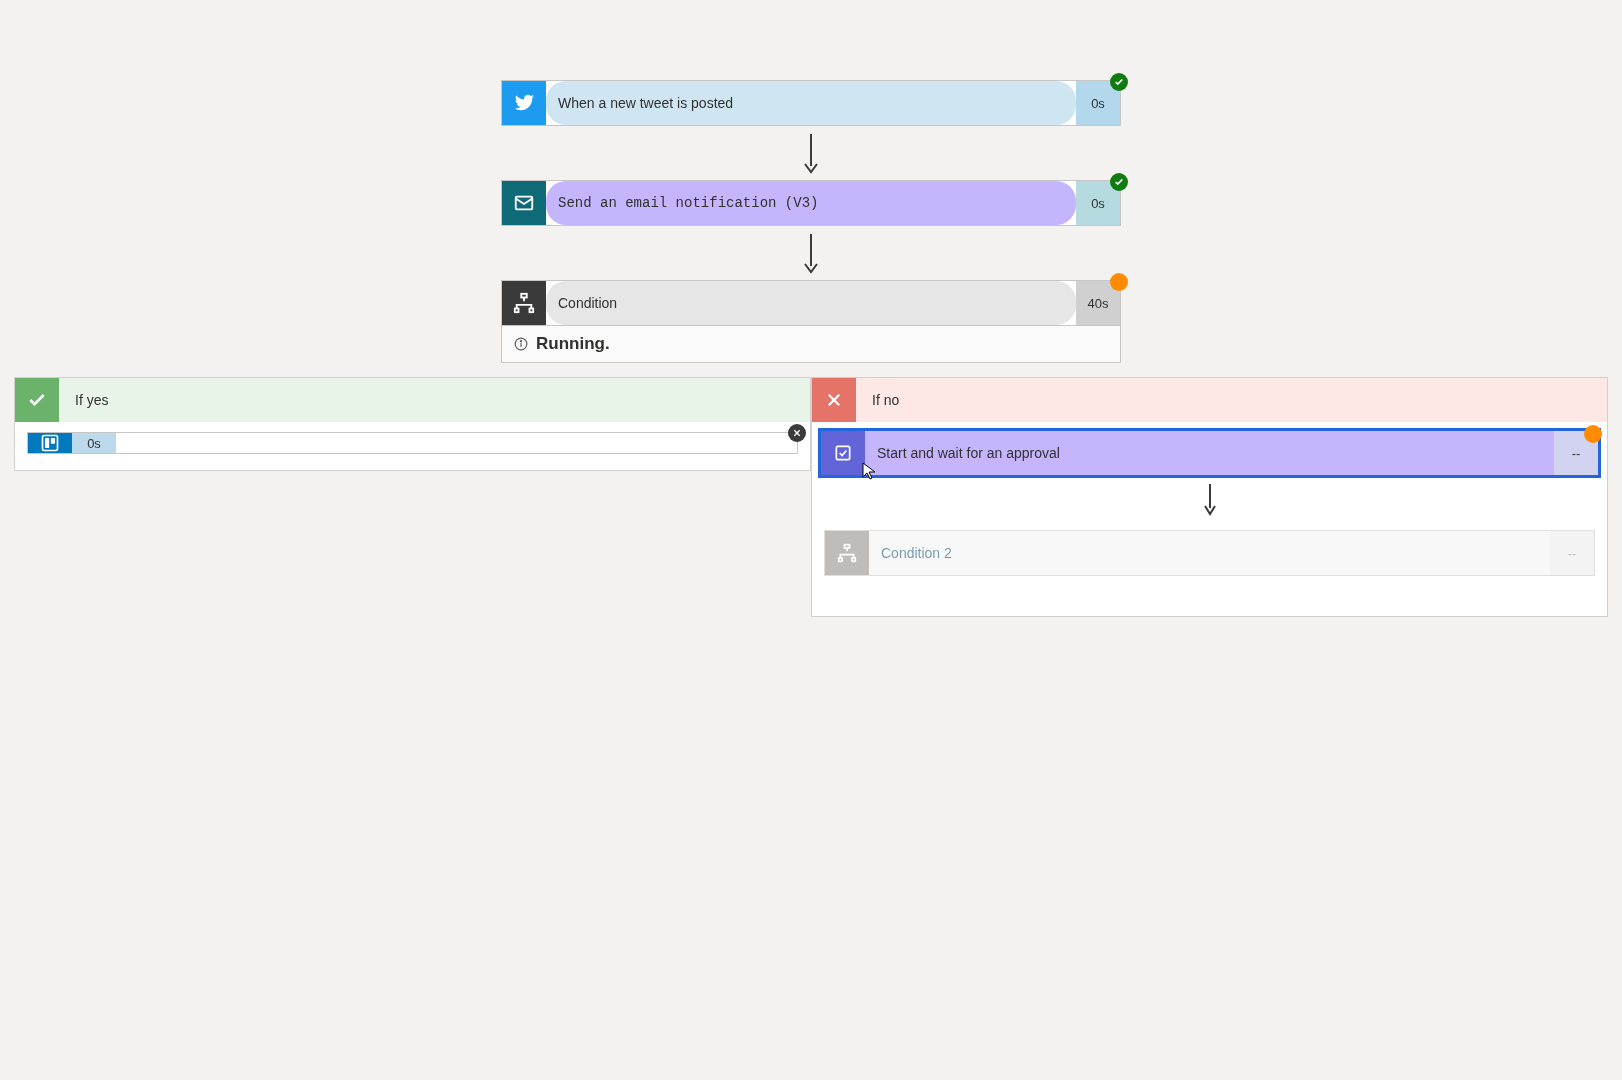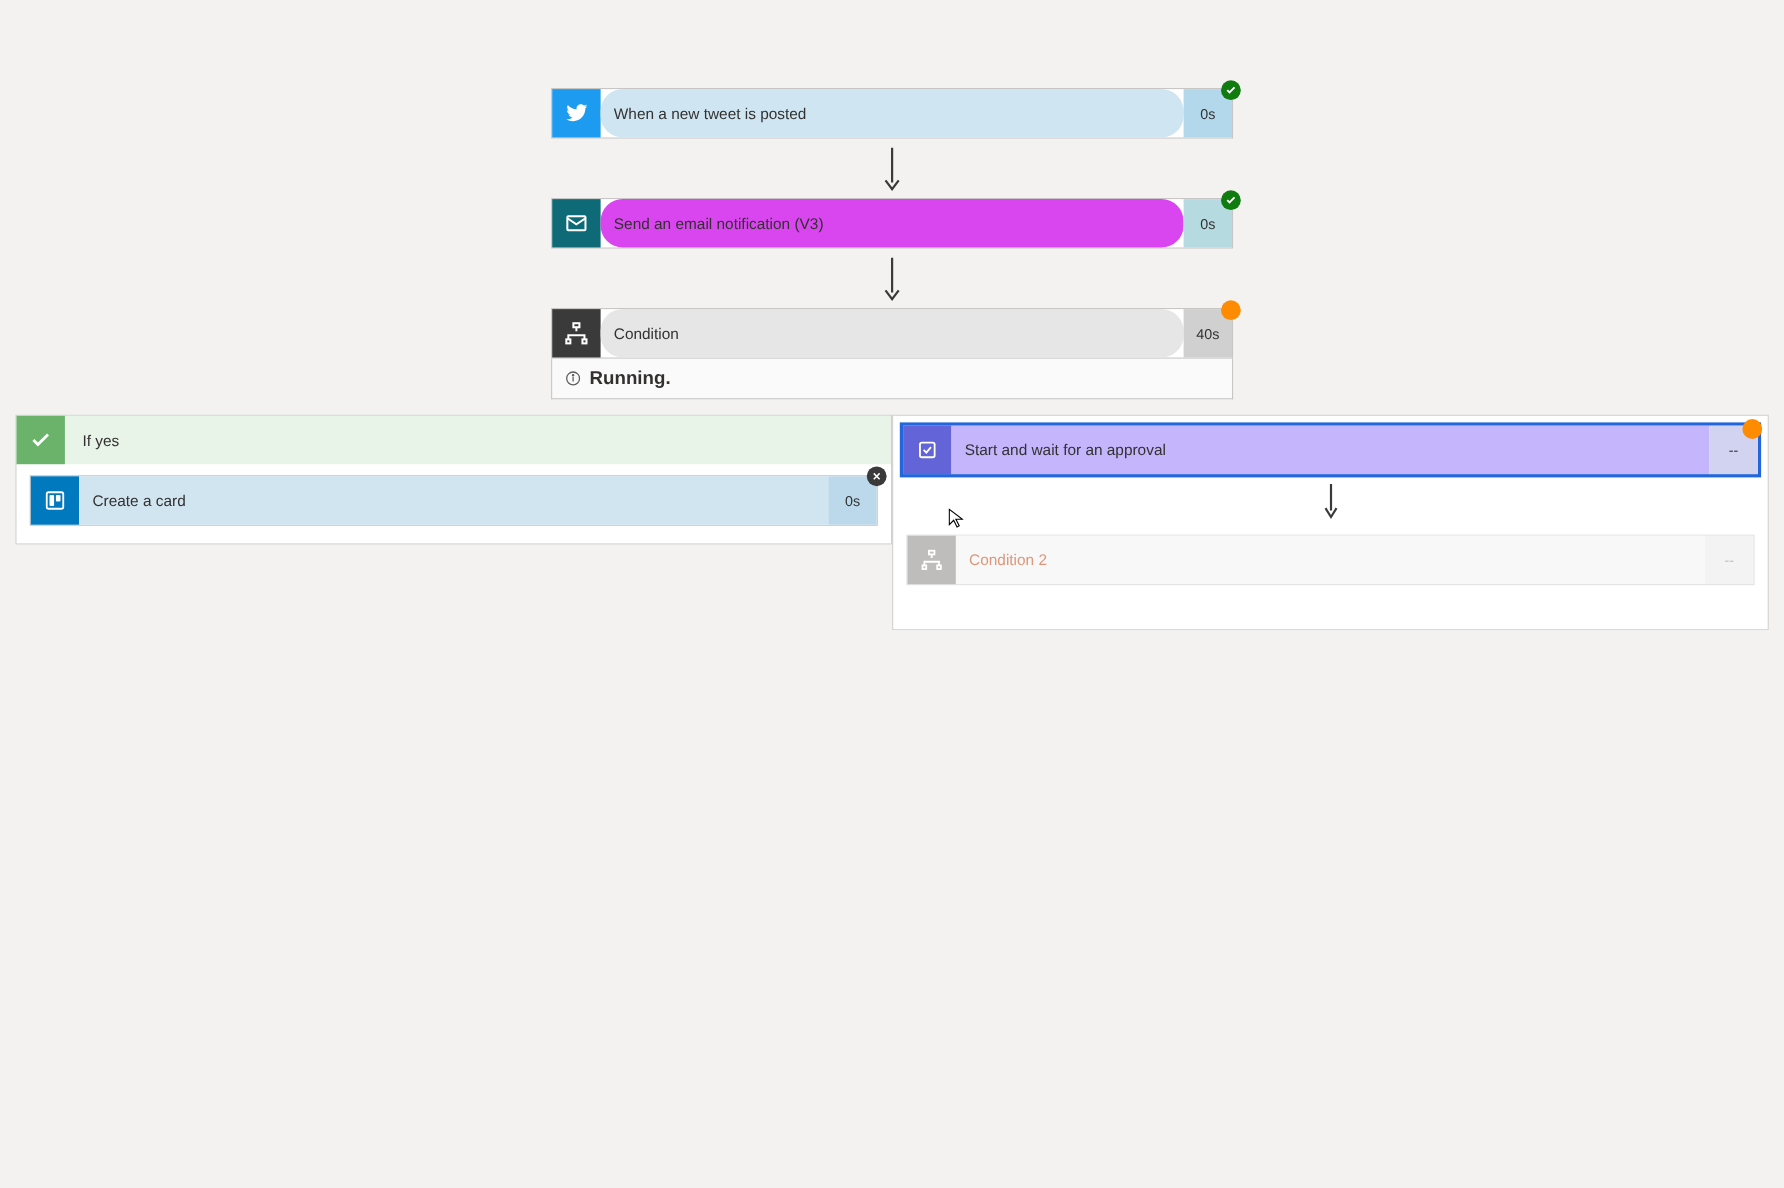--- a/index.html
+++ b/index.html
@@ -12,21 +12,21 @@
   .step { position: relative; display: flex; align-items: stretch; border: 1px solid #c8c6c4; background: #fff; margin-bottom: 0; }
   .step .icon-box { width: 44px; display: flex; align-items: center; justify-content: center; color: #fff; }
   .step .title { flex: 1; display: flex; align-items: center; padding: 0 12px; height: 44px; border-radius: 20px; }
   .step .duration { width: 44px; display: flex; align-items: center; justify-content: center; background: rgba(0,0,0,.04); font-size: 13px; }
 
   .twitter .icon-box { background: #1d9bf0; }
   .twitter .title { background: #cfe6f2; }
   .twitter .duration { background: #b3d8ec; }
 
   .mail .icon-box { background: #0f6a78; }
-  .mail .title { background: #d946ef; }
+  .mail .title { background: #c4b5fd; font-family: Liberation Mono, monospace; }
   .mail .duration { background: #b5dbe0; }
 
   .condition { }
   .condition .icon-box { background: #3a3a3a; }
   .condition .title { background: #e6e6e6; }
   .condition .duration { background: #d0d0d0; }
 
   .status-row { border: 1px solid #c8c6c4; border-top: none; background: #fafafa; padding: 8px 12px; display: flex; align-items: center; gap: 8px; font-size: 17px; }
   .status-row .label { font-weight: 600; }
 
@@ -57,21 +57,21 @@
   .trello .duration { background: #bcd9ec; }
   .circle-badge { position:absolute; top:-9px; right:-9px; width:18px; height:18px; border-radius:50%; background:#3a3a3a; color:#fff; display:flex; align-items:center; justify-content:center; font-size:11px; }
 
   .approval { border: 3px solid #2266dd; margin: 6px 6px 0 6px; }
   .approval .icon-box { background: #6264d7; }
   .approval .title { background: #c4b5fd; }
   .approval .duration { background: #d2d3f1; }
 
   .cond2 { opacity: .55; }
   .cond2 .icon-box { background: #8a8886; }
-  .cond2 .title { background: #f3f3f3; color:#c2410c; }
+  .cond2 .title { background: #f3f3f3; color:#0c4a6e; }
   .cond2 .duration { background: #eaeaea; color:#8a8886; }
 
   .inner-arrow { display:flex; justify-content:center; padding: 6px 0 4px; }
 
   .cursor { position:absolute; width:14px; height:18px; pointer-events:none; }
 
   svg { display:block; }
 </style>
 </head>
 <body>
@@ -165,31 +165,38 @@
       </div>
 
       <div class="inner-step trello">
         <div class="icon-box">
           <svg width="20" height="20" viewBox="0 0 24 24" fill="#fff">
               <rect x="3" y="3" width="18" height="18" rx="2" fill="none" stroke="#fff" stroke-width="2"></rect>
               <rect x="6" y="6" width="5" height="12" rx="1"></rect>
               <rect x="13" y="6" width="5" height="7" rx="1"></rect>
             </svg>
         </div>
-        <div class="title">Create a card</div>
         <div class="duration">0s</div>
         <div class="circle-badge">
           <svg width="8" height="8" viewBox="0 0 24 24" stroke="#fff" stroke-width="4">
               <path d="M4 4l16 16M20 4L4 20"></path>
             </svg>
         </div>
       </div>
     </div>
 
     <div class="branch no" style="padding-bottom:40px;">
+      <div class="branch-header">
+        <div class="hicon">
+          <svg width="18" height="18" viewBox="0 0 24 24" stroke="#fff" stroke-width="3">
+              <path d="M5 5l14 14M19 5L5 19"></path>
+            </svg>
+        </div>
+        <div class="htitle">If no</div>
+      </div>
 
       <div class="inner-step approval">
         <div class="icon-box">
           <svg width="20" height="20" viewBox="0 0 24 24" fill="none" stroke="#fff" stroke-width="2">
               <rect x="4" y="4" width="16" height="16" rx="2"></rect>
               <path d="M8 12l3 3 5-6"></path>
             </svg>
         </div>
         <div class="title">Start and wait for an approval</div>
         <div class="duration">--</div>

